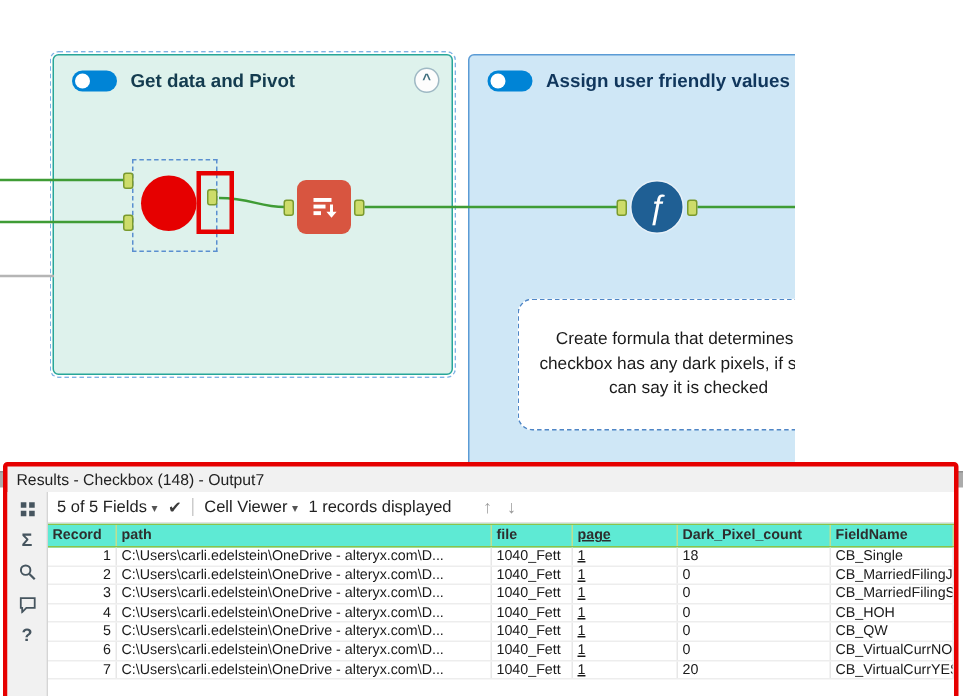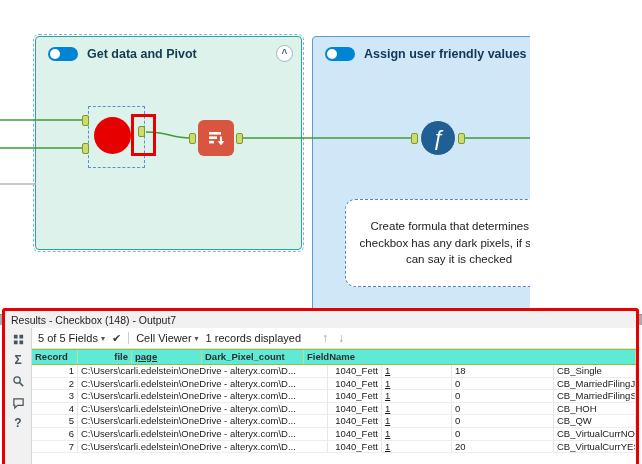--- a/index.html
+++ b/index.html
@@ -51,21 +51,21 @@
   .tb-arrows{margin-left:14px;display:flex;gap:10px;color:#9a9a9a;font-size:12px;}
 
   #grid{flex:1;overflow:hidden;font-size:9.5px;}
   .thead{display:flex;height:14px;line-height:14px;border-top:1px solid var(--grid-green);border-bottom:1px solid var(--grid-green);font-weight:bold;color:#2e2e2e;background:#5eead4;}
   .th{border-right:1px solid #bfe08f;padding:0 3px;box-sizing:border-box;overflow:hidden;white-space:nowrap;}
   .tr{display:flex;height:11.6px;line-height:11.6px;border-bottom:1px solid #ededed;}
   .td{border-right:1px solid #e7e7e7;padding:0 3px;box-sizing:border-box;overflow:hidden;white-space:nowrap;color:#1a1a1a;}
   .col0{width:46px;flex:0 0 46px;text-align:right;}
   .thead .col0{text-align:left;}
   .col1{width:250px;flex:0 0 250px;}
-  .col2{width:54px;flex:0 0 54px;text-align:right;}
+  .col2{width:54px;flex:0 0 54px;}
   .col3{width:70px;flex:0 0 70px;text-decoration:underline;}
   .col4{width:102px;flex:0 0 102px;}
   .col5{flex:1;min-width:0;}
 </style>
 </head>
 <body>
 
 <div id="canvas">
 
   <div id="c1" class="container">
@@ -176,20 +176,21 @@
         </div>
         <span>1 records displayed</span>
         <div class="tb-arrows">
           <span>↑</span>
           <span>↓</span>
         </div>
       </div>
       <div id="grid">
         <div class="thead" id="gridHead">
             <div class="th col0">Record</div>
+            <div class="th col1">path</div>
             <div class="th col2">file</div>
             <div class="th col3">page</div>
             <div class="th col4">Dark_Pixel_count</div>
             <div class="th col5">FieldName</div>
           </div>
         <div id="gridRows">
             <div class="tr">
               <div class="td col0">1</div>
               <div class="td col1">C:\Users\carli.edelstein\OneDrive - alteryx.com\D...</div>
               <div class="td col2">1040_Fett</div>

